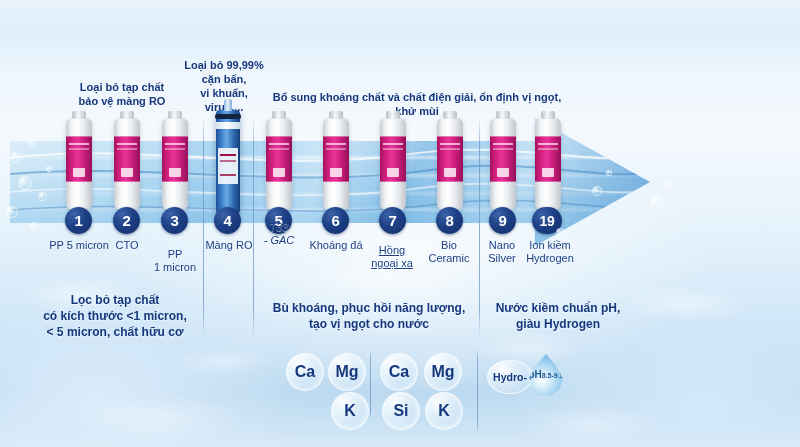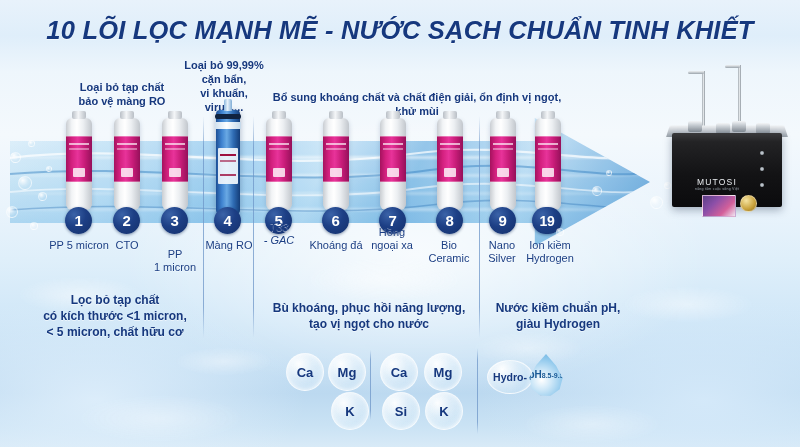--- a/index.html
+++ b/index.html
@@ -173,21 +173,21 @@
   }
 
   
   .bub {
     position: absolute; width: 38px; height: 38px; border-radius: 50%;
     background:
       radial-gradient(circle at 33% 28%, rgba(255,255,255,.95) 0%, rgba(255,255,255,.35) 38%, rgba(255,255,255,.08) 62%, rgba(255,255,255,0) 72%),
       radial-gradient(circle at 50% 50%, rgba(214,236,250,.35) 60%, rgba(255,255,255,.6) 88%, rgba(255,255,255,.15) 100%);
     border: 1px solid rgba(255,255,255,.75);
     display: flex; align-items: center; justify-content: center;
-    color: #16387e; font-size: 13px; font-weight: bold;
+    color: #16387e; font-size: 16px; font-weight: bold;
     box-shadow: inset 0 0 8px rgba(255,255,255,.7);
   }
 
   .hydro {
     position: absolute; width: 46px; height: 34px; border-radius: 50%;
     background:
       radial-gradient(circle at 32% 26%, rgba(255,255,255,.95) 0%, rgba(255,255,255,.3) 40%, rgba(255,255,255,0) 70%),
       radial-gradient(circle at 50% 50%, rgba(214,236,250,.3) 60%, rgba(255,255,255,.55) 90%);
     border: 1px solid rgba(255,255,255,.7);
     display: flex; align-items: center; justify-content: center;
@@ -254,21 +254,20 @@
     border: 1px solid rgba(255,255,255,.4);
   }
 </style>
 </head>
 <body>
 
 <div id="stage">
 
   <div class="pool"></div>
 
-  <div class="title">10 LÕI LỌC MẠNH MẼ - NƯỚC SẠCH CHUẨN TINH KHIẾT</div>
 
   <div class="cap" id="cap-a">Loại bỏ tạp chất<br>bảo vệ màng RO</div>
   <div class="cap" id="cap-b">Loại bỏ 99,99%<br>cặn bẩn,<br>vi khuẩn,<br>virus,...</div>
   <div class="cap" id="cap-c">Bổ sung khoáng chất và chất điện giải, ổn định vị ngọt, khử mùi</div>
 
   <div class="arrow">
     <div class="ripple" style="top:30%"></div>
     <div class="ripple" style="top:44%; opacity:.7"></div>
     <div class="ripple" style="top:58%; opacity:.5"></div>
     <div class="ripple" style="top:70%; opacity:.65"></div>
@@ -411,21 +410,21 @@
   <div class="num" style="left:436px; top:207px;">8</div>
   <div class="num" style="left:489px; top:207px;">9</div>
   <div class="num wide" style="left:532px; top:207px;">19</div>
 
   <div class="fname" style="left:33px;  top:239px; width:92px;">PP 5 micron</div>
   <div class="fname" style="left:86px;  top:239px; width:82px;">CTO</div>
   <div class="fname" style="left:134px; top:248px; width:82px;">PP<br>1 micron</div>
   <div class="fname" style="left:189px; top:239px; width:80px;">Màng RO</div>
   <div class="fname" style="left:240px; top:221px; width:78px;font-style:italic;">T33<br>- GAC</div>
   <div class="fname" style="left:294px; top:239px; width:84px;">Khoáng đá</div>
-  <div class="fname" style="left:352px; top:226px; width:80px;">Hồng<br>ngoại xa</div>
+  <div class="fname" style="left:352px; top:244px; width:80px;text-decoration:underline;">Hồng<br>ngoại xa</div>
   <div class="fname" style="left:408px; top:239px; width:82px;">Bio<br>Ceramic</div>
   <div class="fname" style="left:508px; top:239px; width:84px;">Ion kiềm<br>Hydrogen</div>
   <div class="fname" style="left:462px; top:239px; width:80px;">Nano<br>Silver</div>
 
   <div class="desc" style="left:22px;  top:292px; width:186px;">Lọc bỏ tạp chất<br>có kích thước &lt;1 micron,<br>&lt; 5 micron, chất hữu cơ</div>
   <div class="desc" style="left:258px; top:300px; width:222px;">Bù khoáng, phục hồi năng lượng,<br>tạo vị ngọt cho nước</div>
   <div class="desc" style="left:484px; top:300px; width:148px;">Nước kiềm chuẩn pH,<br>giàu Hydrogen</div>
 
   <div class="bub" style="left:286px; top:353px;">Ca</div>
   <div class="bub" style="left:328px; top:353px;">Mg</div>
@@ -448,37 +447,14 @@
   <div class="fb" style="left:38px;  top:192px; width:9px;  height:9px;"></div>
   <div class="fb" style="left:6px;   top:206px; width:12px; height:12px;"></div>
   <div class="fb" style="left:30px;  top:222px; width:8px;  height:8px;"></div>
   <div class="fb" style="left:46px;  top:166px; width:6px;  height:6px;"></div>
   <div class="fb" style="left:592px; top:186px; width:10px; height:10px;"></div>
   <div class="fb" style="left:606px; top:170px; width:6px;  height:6px;"></div>
   <div class="fb" style="left:650px; top:196px; width:13px; height:13px;"></div>
   <div class="fb" style="left:664px; top:182px; width:7px;  height:7px;"></div>
   <div class="fb" style="left:556px; top:228px; width:8px;  height:8px;"></div>
 
-  <div class="device">
-    <div class="faucet" style="left:34px; top:-44px; height:62px;"></div>
-    <div class="fhead" style="left:20px; top:-44px; width:16px;"></div>
-    <div class="faucet" style="left:70px; top:-50px; height:68px;"></div>
-    <div class="fhead" style="left:57px; top:-50px; width:15px;"></div>
-
-    <div class="top"></div>
-
-    <div class="fbase" style="left:20px; top:6px;"></div>
-    <div class="fbase" style="left:48px; top:8px;"></div>
-    <div class="fbase" style="left:64px; top:6px;"></div>
-    <div class="fbase" style="left:88px; top:8px;"></div>
-
-    <div class="cabinet">
-      <div class="brand">MUTOSI</div>
-      <div class="tagline">nâng tầm cuộc sống Việt</div>
-      <div class="sticker"></div>
-      <div class="seal"></div>
-      <div class="dot-led" style="left:88px; top:18px;"></div>
-      <div class="dot-led" style="left:88px; top:34px;"></div>
-      <div class="dot-led" style="left:88px; top:50px;"></div>
-    </div>
-  </div>
 
 </div>
 
 </body></html>

